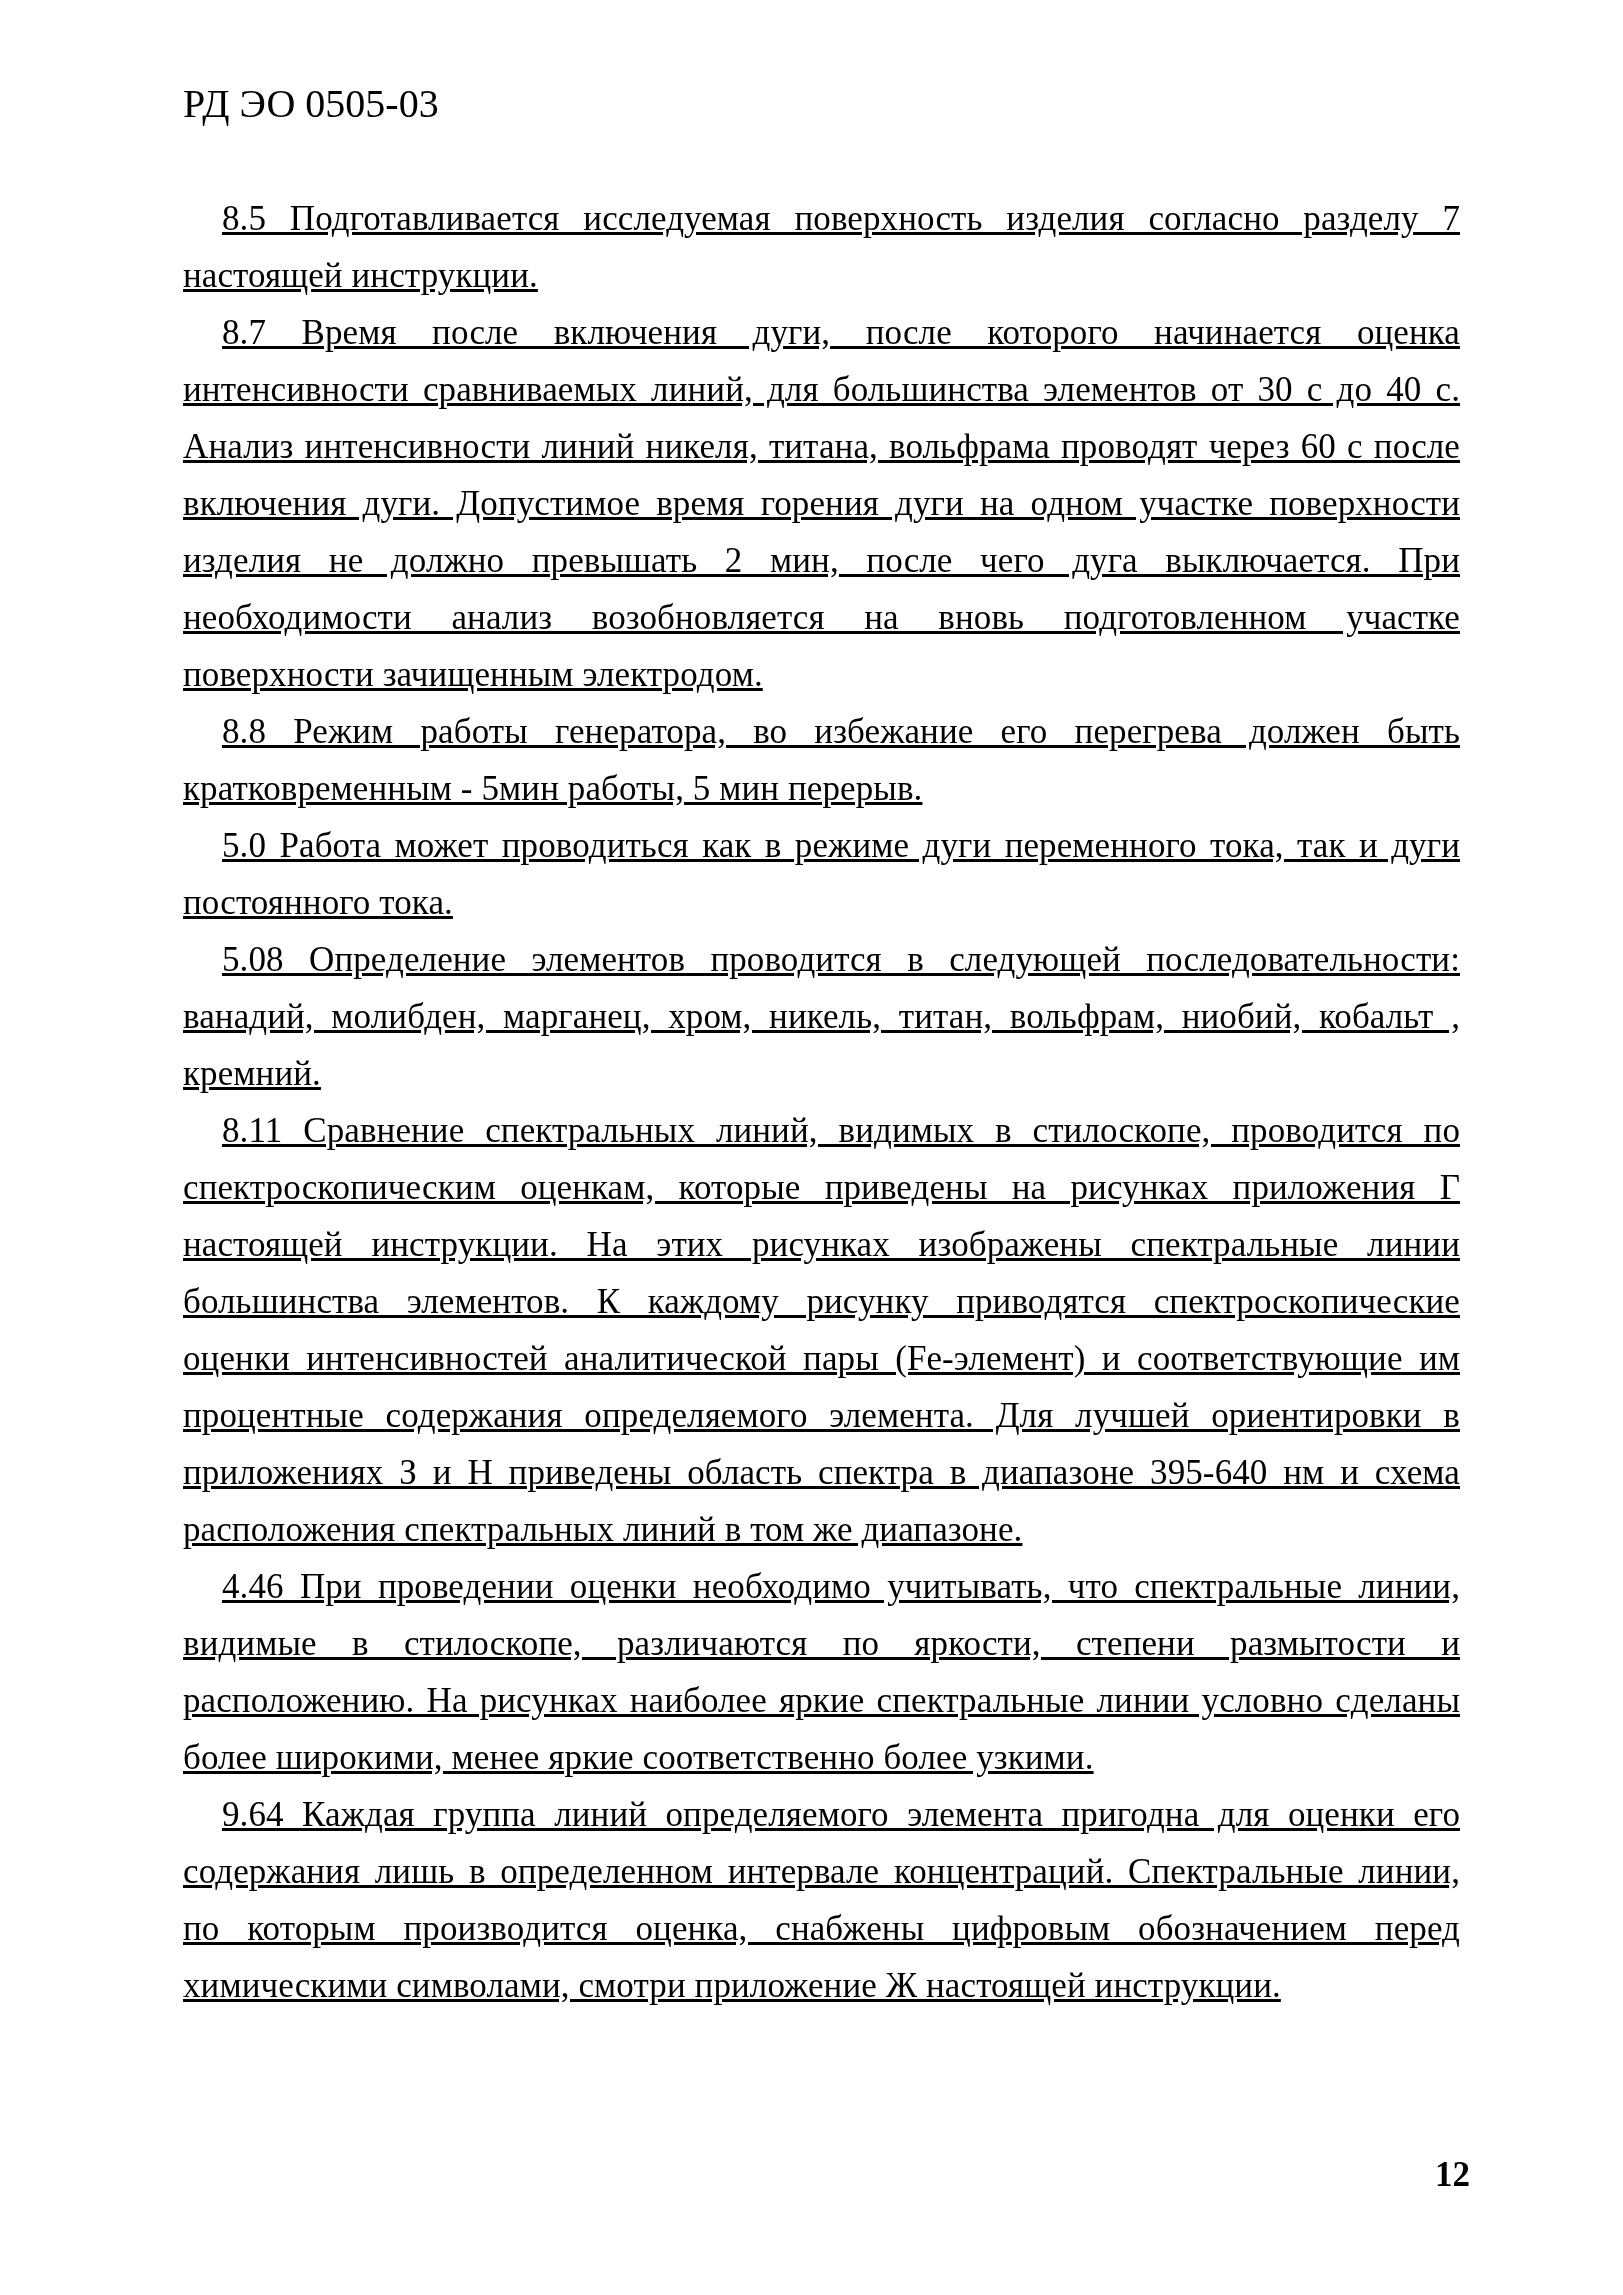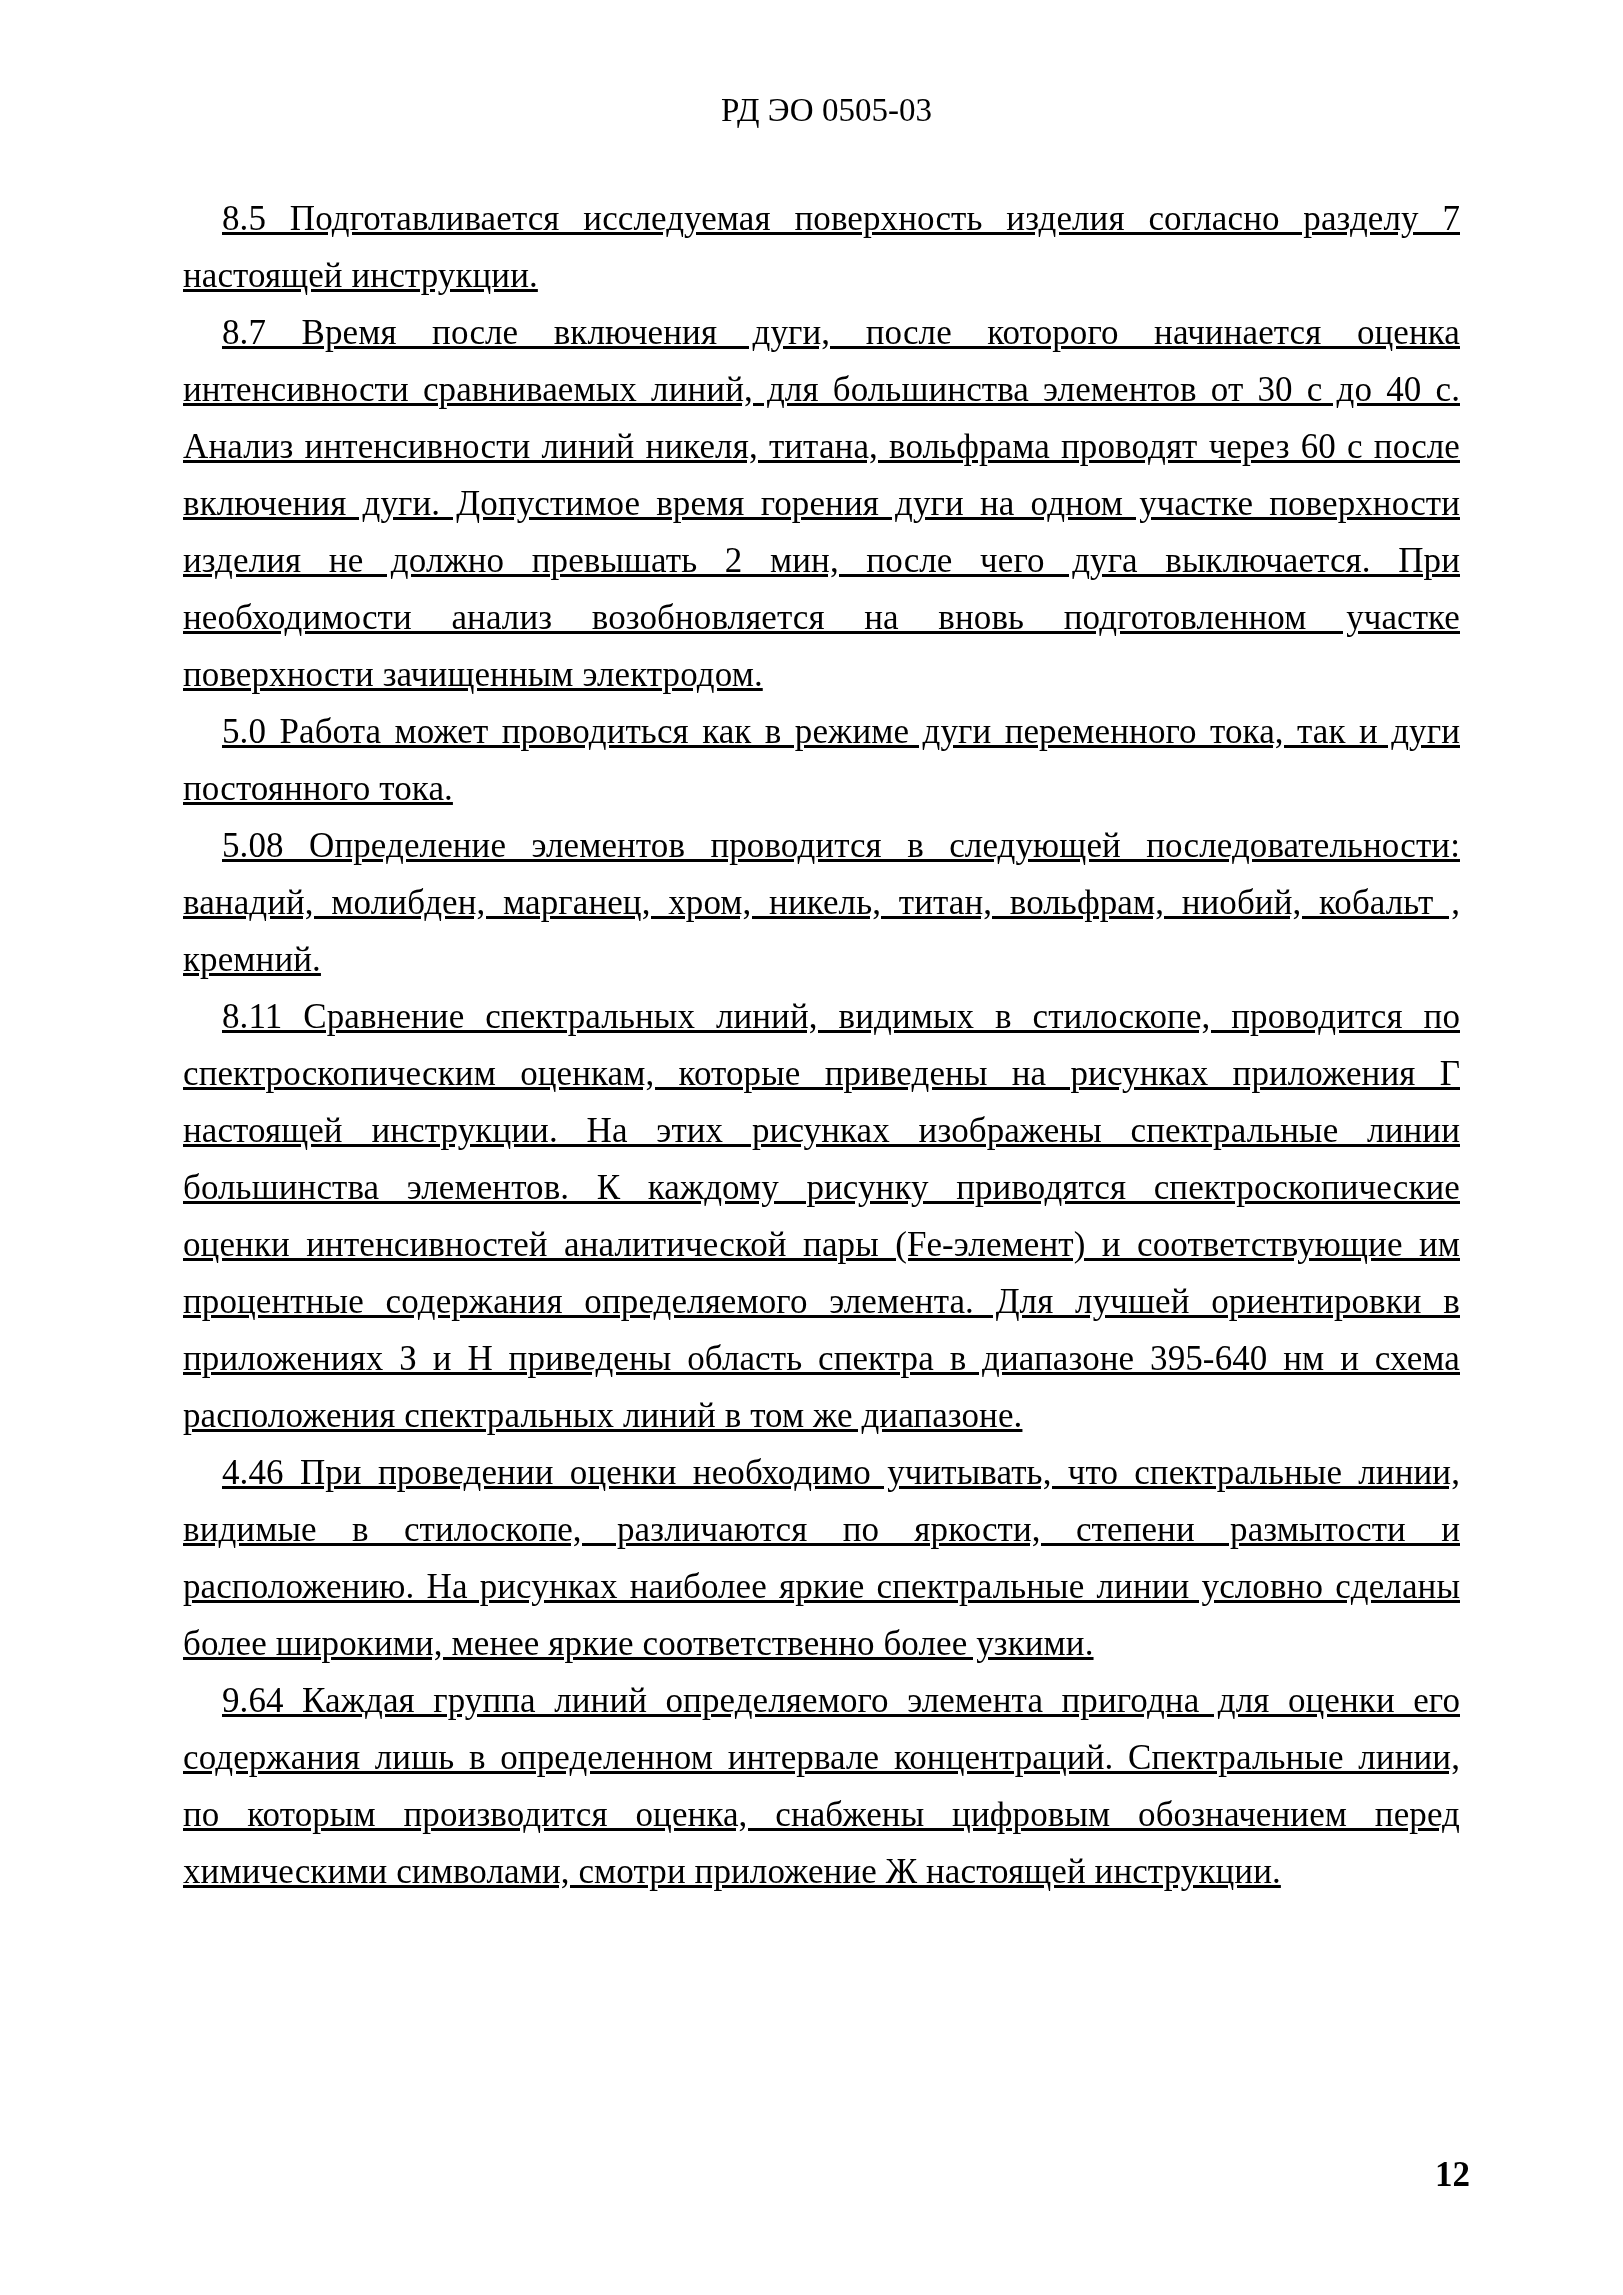--- a/index.html
+++ b/index.html
@@ -11,25 +11,25 @@
     position: relative;
     width: 1623px;
     height: 2295px;
     background: #ffffff;
     color: #000000;
     font-family: "Liberation Serif", "DejaVu Serif", serif;
     overflow: hidden;
   }
   .doc-header {
     position: absolute;
-    top: 90px;
+    top: 83px;
     left: 183px;
     right: 153px;
-    text-align: center;
-    font-size: 33px;
+    text-align: left;
+    font-size: 40px;
     line-height: 41px;
     white-space: nowrap;
   }
   .doc-body {
     position: absolute;
     top: 190px;
     left: 183px;
     right: 163px;
     font-size: 35px;
     line-height: 57px;
@@ -58,20 +58,21 @@
 
 <div class="page">
 
   <header class="doc-header">
     <span>РД ЭО 0505-03</span>
   </header>
 
   <main class="doc-body">
     <p class="para">8.5 Подготавливается исследуемая поверхность изделия согласно разделу 7 настоящей инструкции.</p>
     <p class="para">8.7 Время после включения дуги, после которого начинается оценка интенсивности сравниваемых линий, для большинства элементов от 30 с до 40 с. Анализ интенсивности линий никеля, титана, вольфрама проводят через 60 с после включения дуги. Допустимое время горения дуги на одном участке поверхности изделия не должно превышать 2 мин, после чего дуга выключается. При необходимости анализ возобновляется на вновь подготовленном участке поверхности зачищенным электродом.</p>
+    <p class="para">8.8 Режим работы генератора, во избежание его перегрева должен быть кратковременным - 5мин работы, 5 мин перерыв.</p>
     <p class="para">5.0 Работа может проводиться как в режиме дуги переменного тока, так и дуги постоянного тока.</p>
     <p class="para">5.08 Определение элементов проводится в следующей последовательности: ванадий, молибден, марганец, хром, никель, титан, вольфрам, ниобий, кобальт , кремний.</p>
     <p class="para">8.11 Сравнение спектральных линий, видимых в стилоскопе, проводится по спектроскопическим оценкам, которые приведены на рисунках приложения Г настоящей инструкции. На этих рисунках изображены спектральные линии большинства элементов. К каждому рисунку приводятся спектроскопические оценки интенсивностей аналитической пары (Fe-элемент) и соответствующие им процентные содержания определяемого элемента. Для лучшей ориентировки в приложениях З и Н приведены область спектра в диапазоне 395-640 нм и схема расположения спектральных линий в том же диапазоне.</p>
     <p class="para">4.46 При проведении оценки необходимо учитывать, что спектральные линии, видимые в стилоскопе, различаются по яркости, степени размытости и расположению. На рисунках наиболее яркие спектральные линии условно сделаны более широкими, менее яркие соответственно более узкими.</p>
     <p class="para">9.64 Каждая группа линий определяемого элемента пригодна для оценки его содержания лишь в определенном интервале концентраций. Спектральные линии, по которым производится оценка, снабжены цифровым обозначением перед химическими символами, смотри приложение Ж настоящей инструкции.</p>
   </main>
 
   <footer class="doc-footer">
     <span>12</span>
   </footer>

